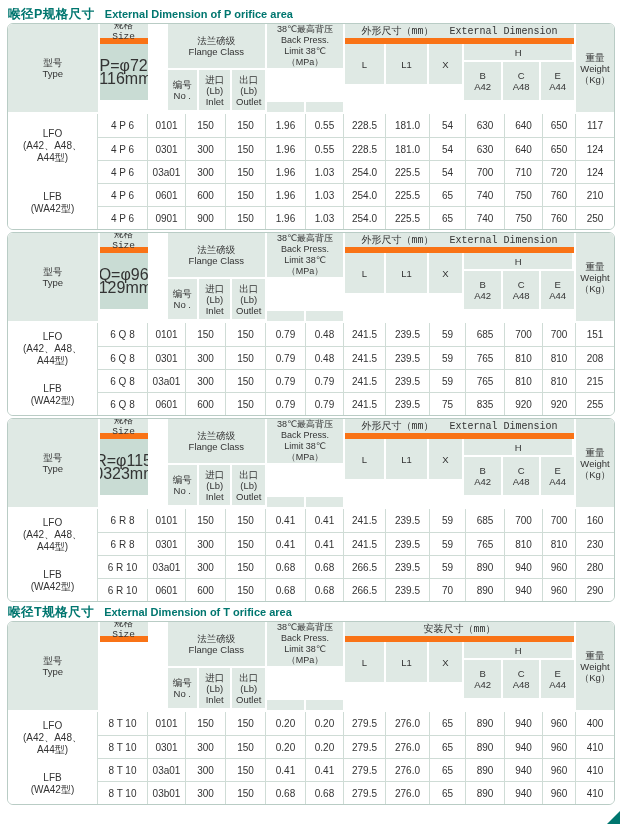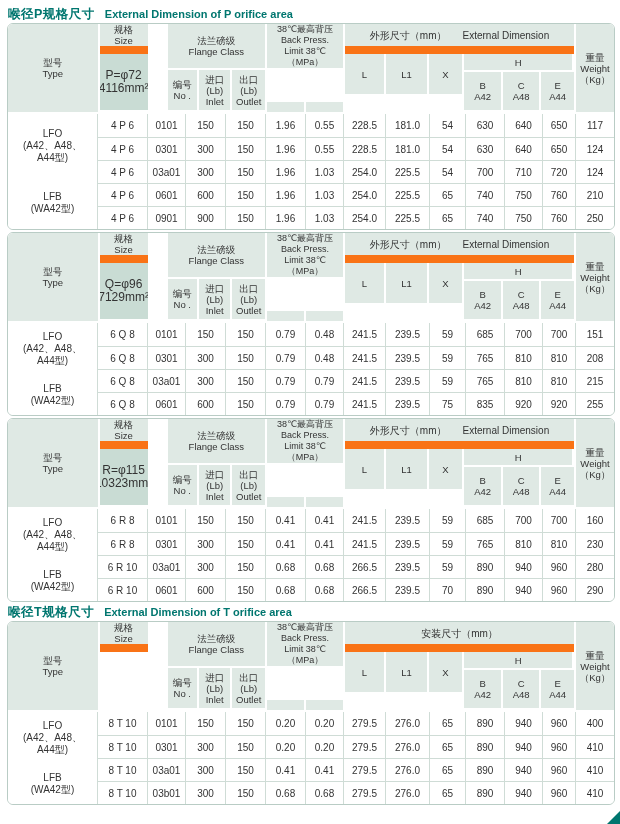--- a/index.html
+++ b/index.html
@@ -28,27 +28,27 @@
   
   .hdr{display:flex;height:88px;background:#ffffff;}
   .hcol{display:flex;flex-direction:column;border-right:2px solid #ffffff;overflow:hidden;}
   .hcol.last{border-right:none;}
   .hcell{
     background:var(--header_bg);display:flex;flex-direction:column;
     align-items:center;justify-content:center;text-align:center;
     font-size:9.5px;line-height:11px;color:var(--text);width:100%;
   }
   .full{height:88px;}
-  .h-top30{height:30px;border-bottom:8px solid #f97316;}
+  .h-top30{height:20px;border-bottom:6px solid #f97316;font-family:Liberation Mono, monospace;}
   .h-top46{height:46px;border-bottom:2px solid #ffffff;}
   .h-bot56{height:56px;}
   .hrow{display:flex;height:40px;}
   .hrow .hcell{height:40px;border-right:2px solid #ffffff;}
   .hrow .hcell:last-child{border-right:none;}
-  .size-val{background:var(--size_bg);font-size:12px;line-height:13px;}
+  .size-val{background:var(--size_bg);font-size:16px;line-height:13px;}
   .bp-cell{font-size:9px;line-height:11px;}
   .g-H{display:flex;flex-direction:column;}
   .h-H{height:16px;border-bottom:2px solid #ffffff;}
   .hrowBCE{display:flex;height:38px;}
   .hrowBCE .hcell{height:38px;border-right:2px solid #ffffff;}
   .hrowBCE .hcell:last-child{border-right:none;}
   .tall56{height:56px;}
   .dim-head{flex-direction:row;gap:16px;font-size:10px;}
   .dim-en:empty{display:none;}
   

